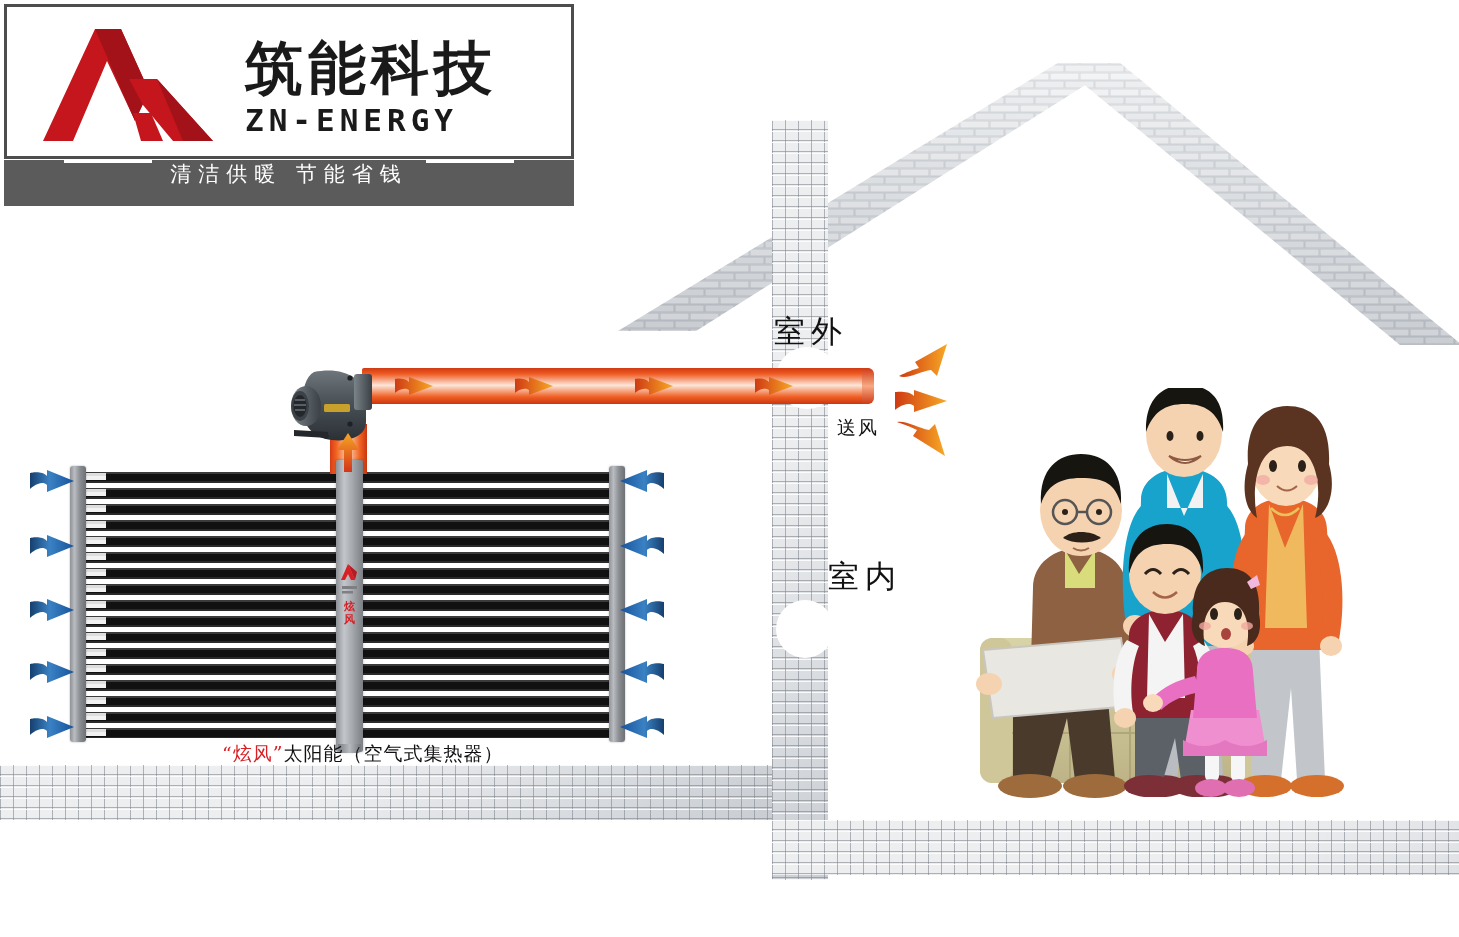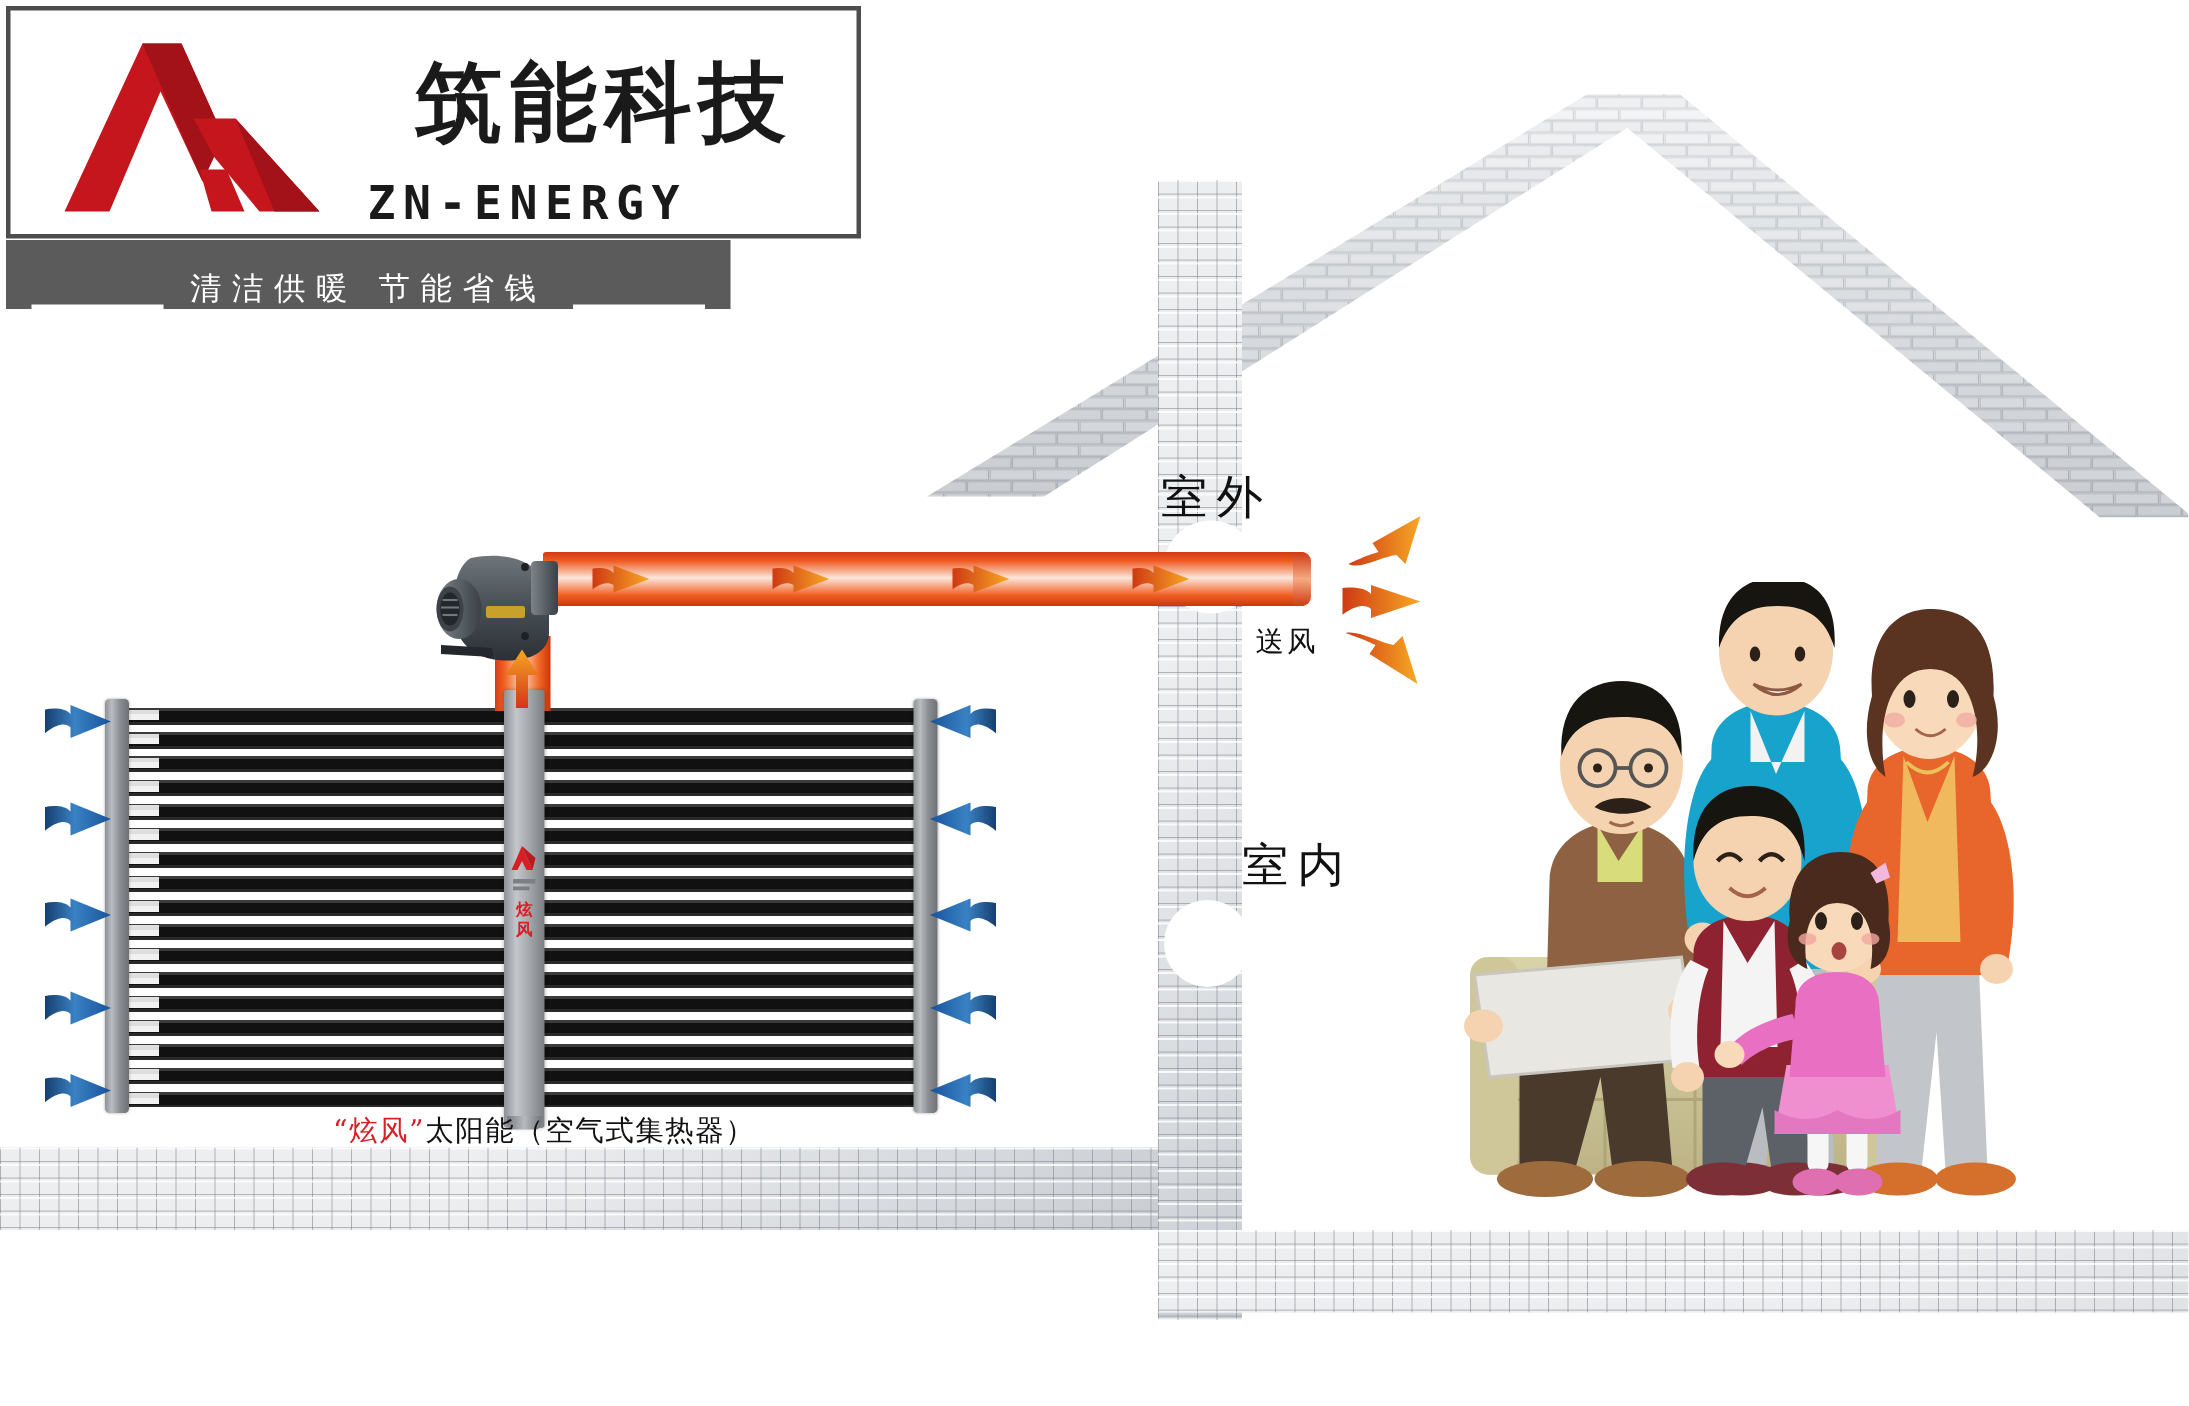--- a/index.html
+++ b/index.html
@@ -6,25 +6,25 @@
   body{width:1459px;height:937px;overflow:hidden;font-family:"DejaVu Sans",sans-serif;}
   #stage{position:relative;width:1459px;height:937px;background:#ffffff;overflow:hidden;}
 
   
   #logo-banner{position:absolute;left:0;top:0;width:578px;height:210px;}
   #logo-box{position:absolute;left:4px;top:4px;width:570px;height:155px;background:#ffffff;
             border:3px solid #4d4d4d;box-sizing:border-box;}
   #logo-mark{position:absolute;left:26px;top:10px;width:190px;height:132px;}
   #logo-texts{position:absolute;left:238px;top:30px;width:310px;}
   #logo-cn{font-family:"DejaVu Sans",sans-serif;font-size:58px;font-weight:bold;color:#1a1a1a;
-           letter-spacing:5px;line-height:62px;white-space:nowrap;margin-left:32px;}
+           letter-spacing:5px;line-height:62px;white-space:nowrap;}
   #logo-en{font-family:"DejaVu Sans Mono","Liberation Mono",monospace;font-size:31px;font-weight:bold;
-           color:#1a1a1a;letter-spacing:5px;line-height:36px;margin-top:19px;white-space:nowrap;}
-  #tagline-bar{position:absolute;left:4px;top:160px;width:483px;height:46px;background:#5b5b5b;
-               display:flex;align-items:flex-end;justify-content:center;gap:18px;box-sizing:border-box;}
+           color:#1a1a1a;letter-spacing:5px;line-height:36px;margin-top:3px;white-space:nowrap;}
+  #tagline-bar{position:absolute;left:4px;top:160px;width:570px;height:46px;background:#5b5b5b;
+               display:flex;align-items:flex-start;justify-content:center;gap:18px;box-sizing:border-box;}
   .tag-dash{width:88px;height:3px;background:#ffffff;display:block;}
   #tagline-text{color:#ffffff;font-size:21px;letter-spacing:7px;white-space:nowrap;
                 font-family:"DejaVu Serif","Liberation Serif",serif;}
 
   
   .brick{
     background-color:#d7dade;
     background-image:
       linear-gradient(180deg, rgba(255,255,255,.85) 0 1px, rgba(0,0,0,0) 1px 9px,
                               rgba(120,125,132,.55) 9px 10px, rgba(0,0,0,0) 10px 11px),

